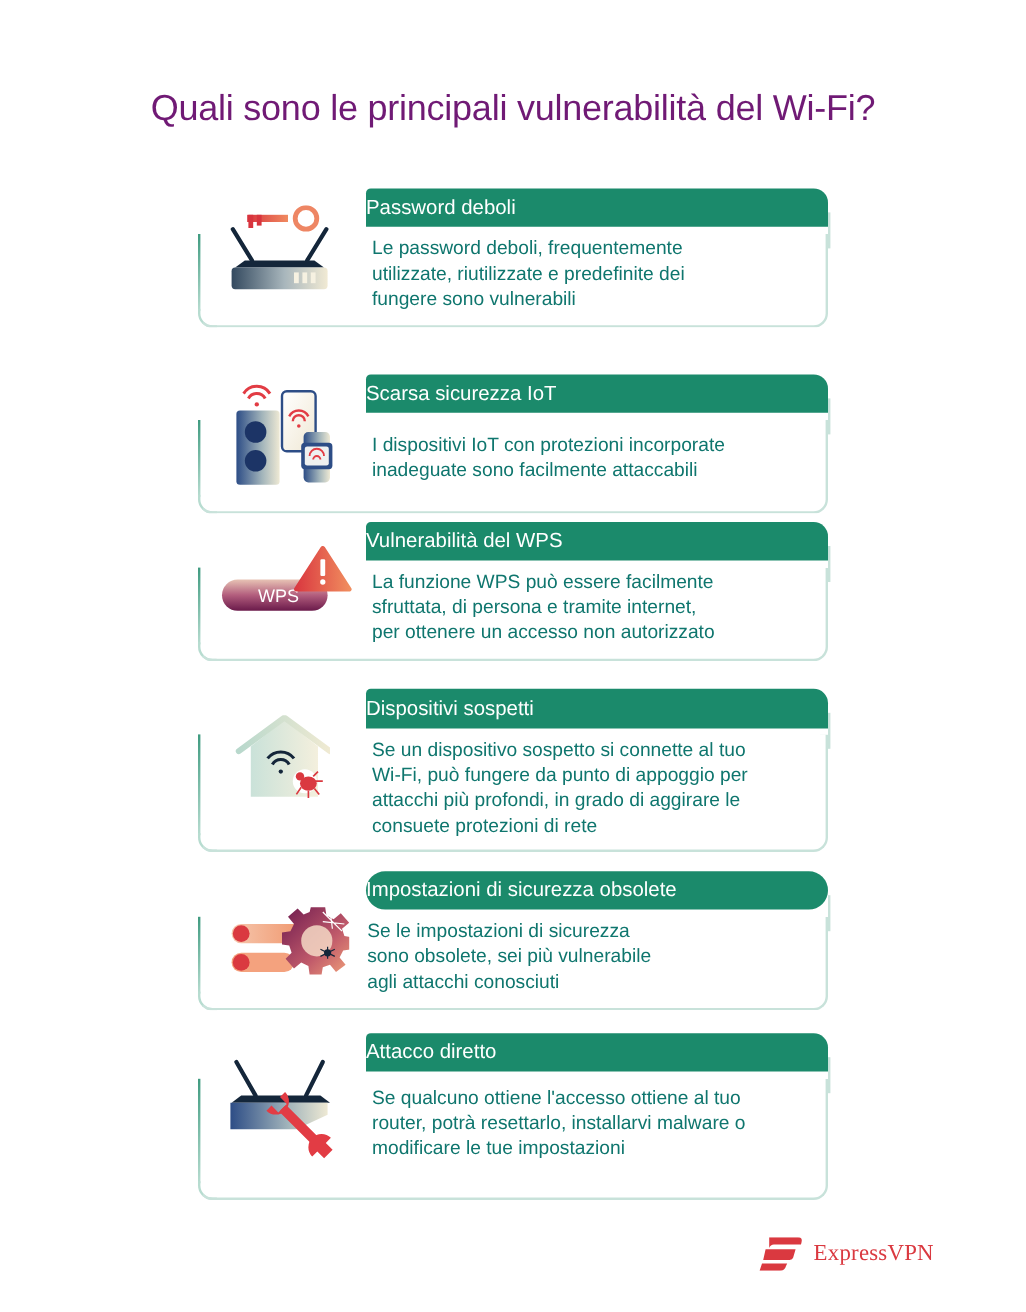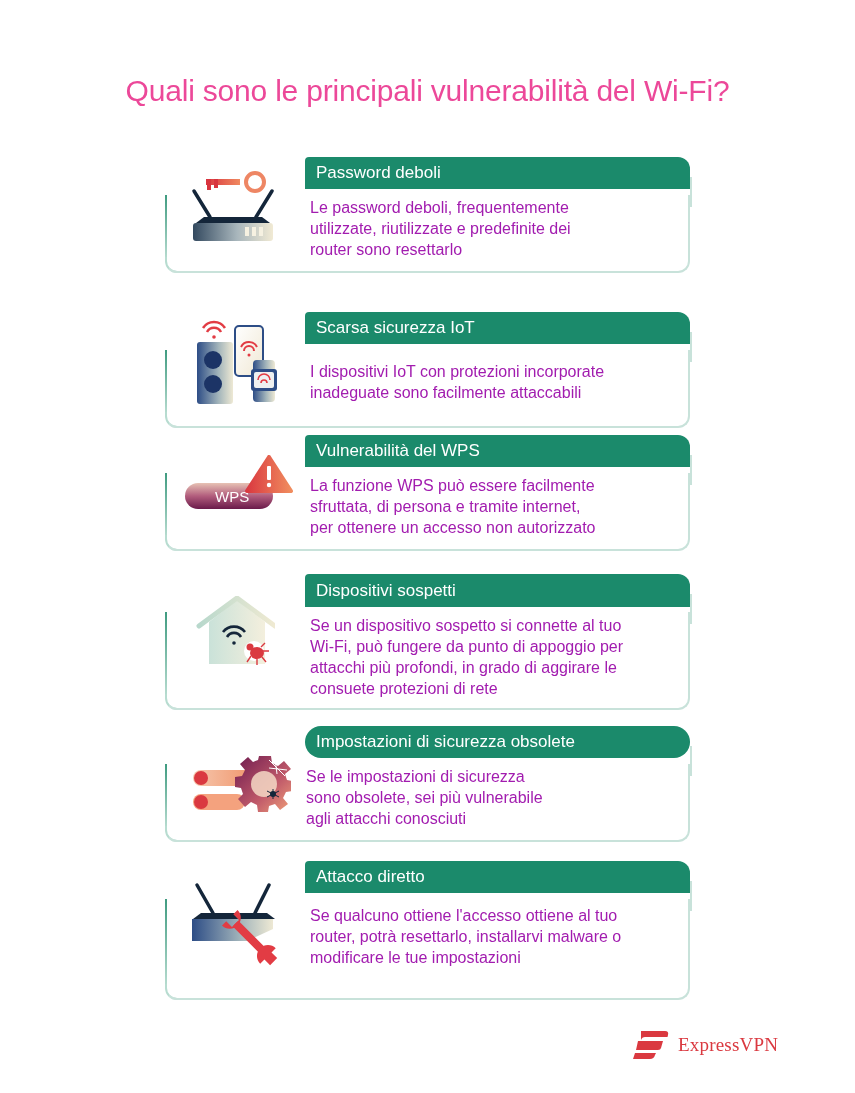--- a/index.html
+++ b/index.html
@@ -2,21 +2,21 @@
 <html><head>
 <meta charset="utf-8">
 <style>
   html, body { margin: 0; padding: 0; }
   body {
     width: 855px; height: 1093px; background: #ffffff; position: relative; overflow: hidden;
     font-family: "Liberation Sans", "DejaVu Sans", sans-serif; color: #0f1e2e;
   }
   .title {
     position: absolute; left: 0; width: 855px; top: 74px; text-align: center;
-    font-size: 30px; color: #ec4899; letter-spacing: -0.2px;
+    font-size: 30px; color: #701a75; letter-spacing: -0.2px;
   }
   .card {
     position: absolute; left: 165px; width: 525px;
   }
   .card-frame {
     position: absolute; left: 0; right: 0; bottom: 0;
     border-left: 2px solid transparent; border-right: 2px solid #c8e2da; border-bottom: 2px solid #c8e2da;
     border-radius: 0 0 12px 12px;
     border-image: none;
   }
@@ -24,28 +24,28 @@
     content: ""; position: absolute; left: -2px; top: 0; bottom: 12px; width: 2px;
     background: linear-gradient(to bottom, #3f9b80, #b7dcd0);
   }
   .card-frame .corner-bl {
     position: absolute; left: -2px; bottom: -2px; width: 14px; height: 14px;
     border-left: 2px solid #b7dcd0; border-bottom: 2px solid #c8e2da; border-bottom-left-radius: 12px;
   }
   .card-header {
     position: absolute; left: 140px; right: 0; height: 32px;
     background: #1b8a6b; border-radius: 0 12px 0 0; border-top-left-radius: 4px;
-    color: #ffffff; font-size: 17px; line-height: 32px; padding-left: 11px; box-sizing: border-box;
+    color: #ffffff; font-size: 17px; line-height: 32px; box-sizing: border-box;
   }
   .card-header-edge {
     position: absolute; right: -2px; width: 2px; background: #c8e2da;
   }
   .card-text {
     position: absolute; left: 145px; right: 20px;
-    font-size: 16px; line-height: 21px; color: #a21caf;
+    font-size: 16px; line-height: 21px; color: #0f766e;
   }
   .card-text div { white-space: nowrap; }
   .icon { position: absolute; }
   .logo {
     position: absolute; left: 632px; top: 1031px; display: flex; align-items: center; gap: 8px;
   }
   .logo-text {
     font-family: "Liberation Serif", "DejaVu Serif", serif; font-size: 19px; color: #da3940; letter-spacing: 0.2px;
   }
 </style>
@@ -101,21 +101,21 @@
 
 <div class="card" style="top:157px;height:116px;">
   <div class="card-frame" style="top:38px;">
       <span class="corner-bl"></span>
     </div>
   <div class="card-header-edge" style="top:20px;height:30px;"></div>
   <div class="card-header" style="top:0;">Password deboli</div>
   <div class="card-text" style="top:40px;">
     <div>Le password deboli, frequentemente</div>
     <div>utilizzate, riutilizzate e predefinite dei</div>
-    <div>router sono resettarlo</div>
+    <div>fungere sono vulnerabili</div>
   </div>
   <svg class="icon" style="left:25px;top:14px;" width="90" height="72" viewBox="0 0 90 72">
     <line x1="4" y1="20" x2="20" y2="46" stroke="#14263a" stroke-width="3.5" stroke-linecap="round"></line>
     <line x1="82" y1="20" x2="66" y2="46" stroke="#14263a" stroke-width="3.5" stroke-linecap="round"></line>
     <path d="M14 46 L72 46 L80 52 L6 52 Z" fill="#14263a"></path>
     <rect x="3" y="52" width="80" height="18" rx="3" fill="url(#gMetal)"></rect>
     <rect x="55" y="56" width="4" height="9" fill="#f6f1e1"></rect>
     <rect x="62" y="56" width="4" height="9" fill="#f6f1e1"></rect>
     <rect x="69" y="56" width="4" height="9" fill="#f6f1e1"></rect>
     <rect x="16" y="8" width="34" height="6" fill="url(#gKey)"></rect>

